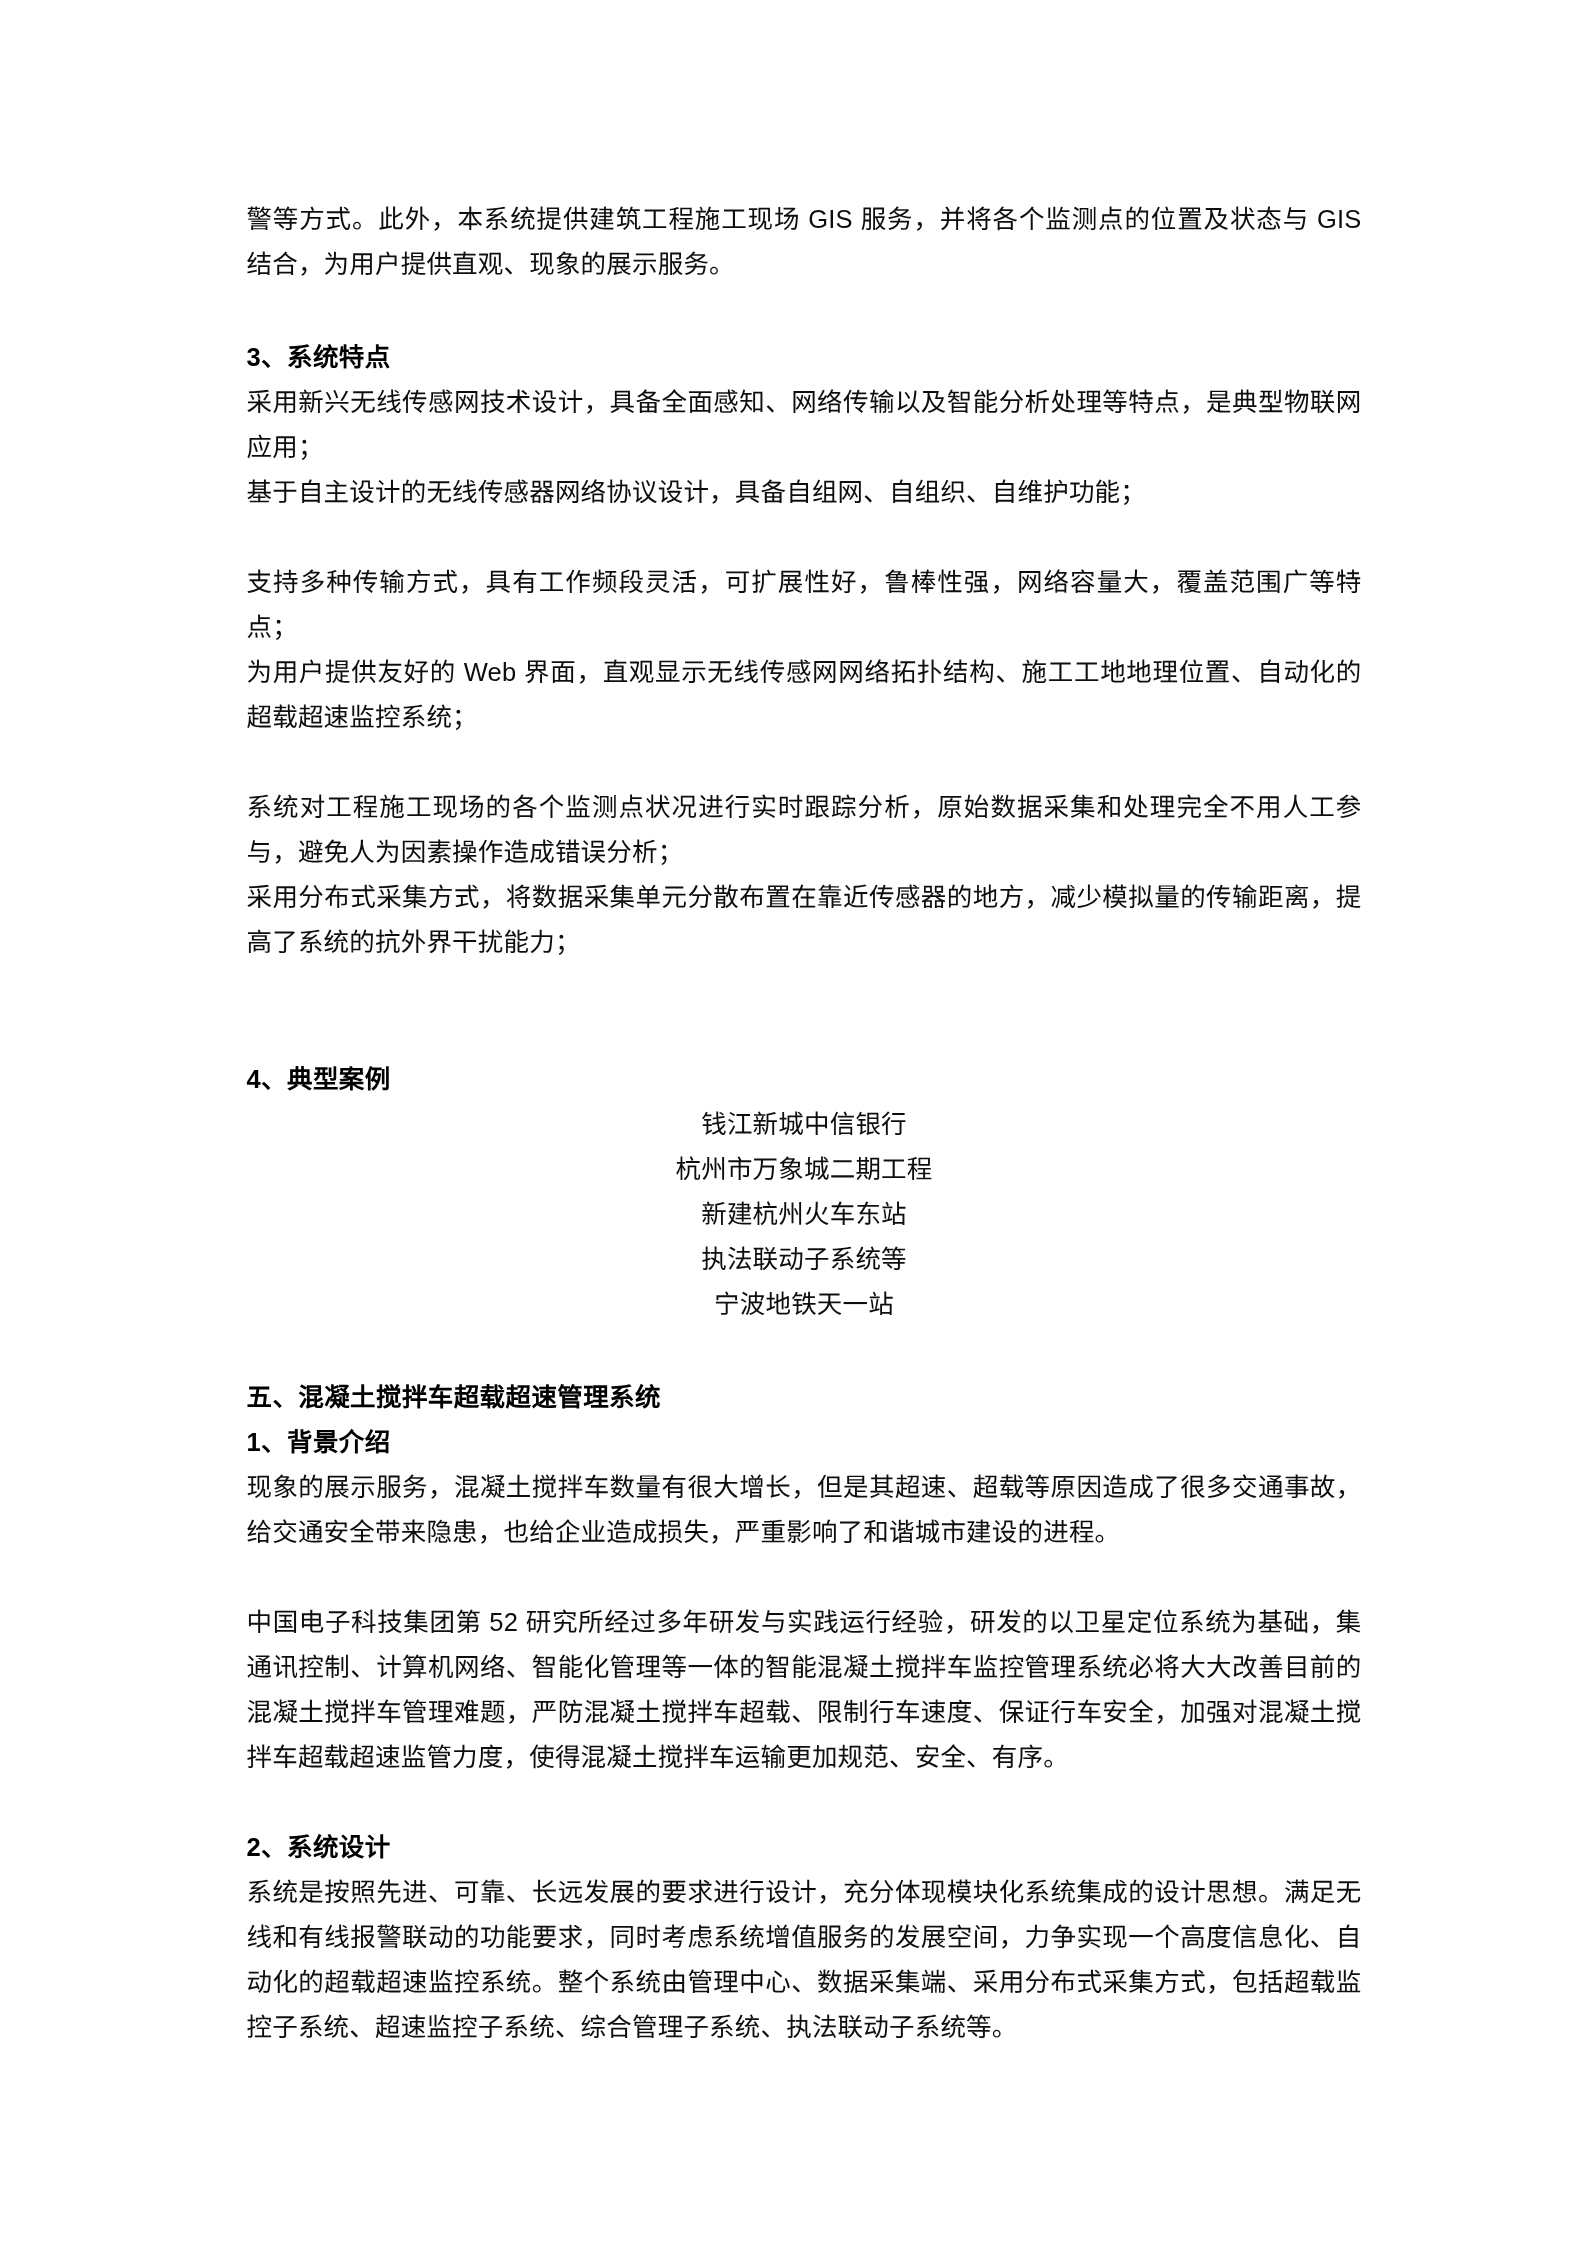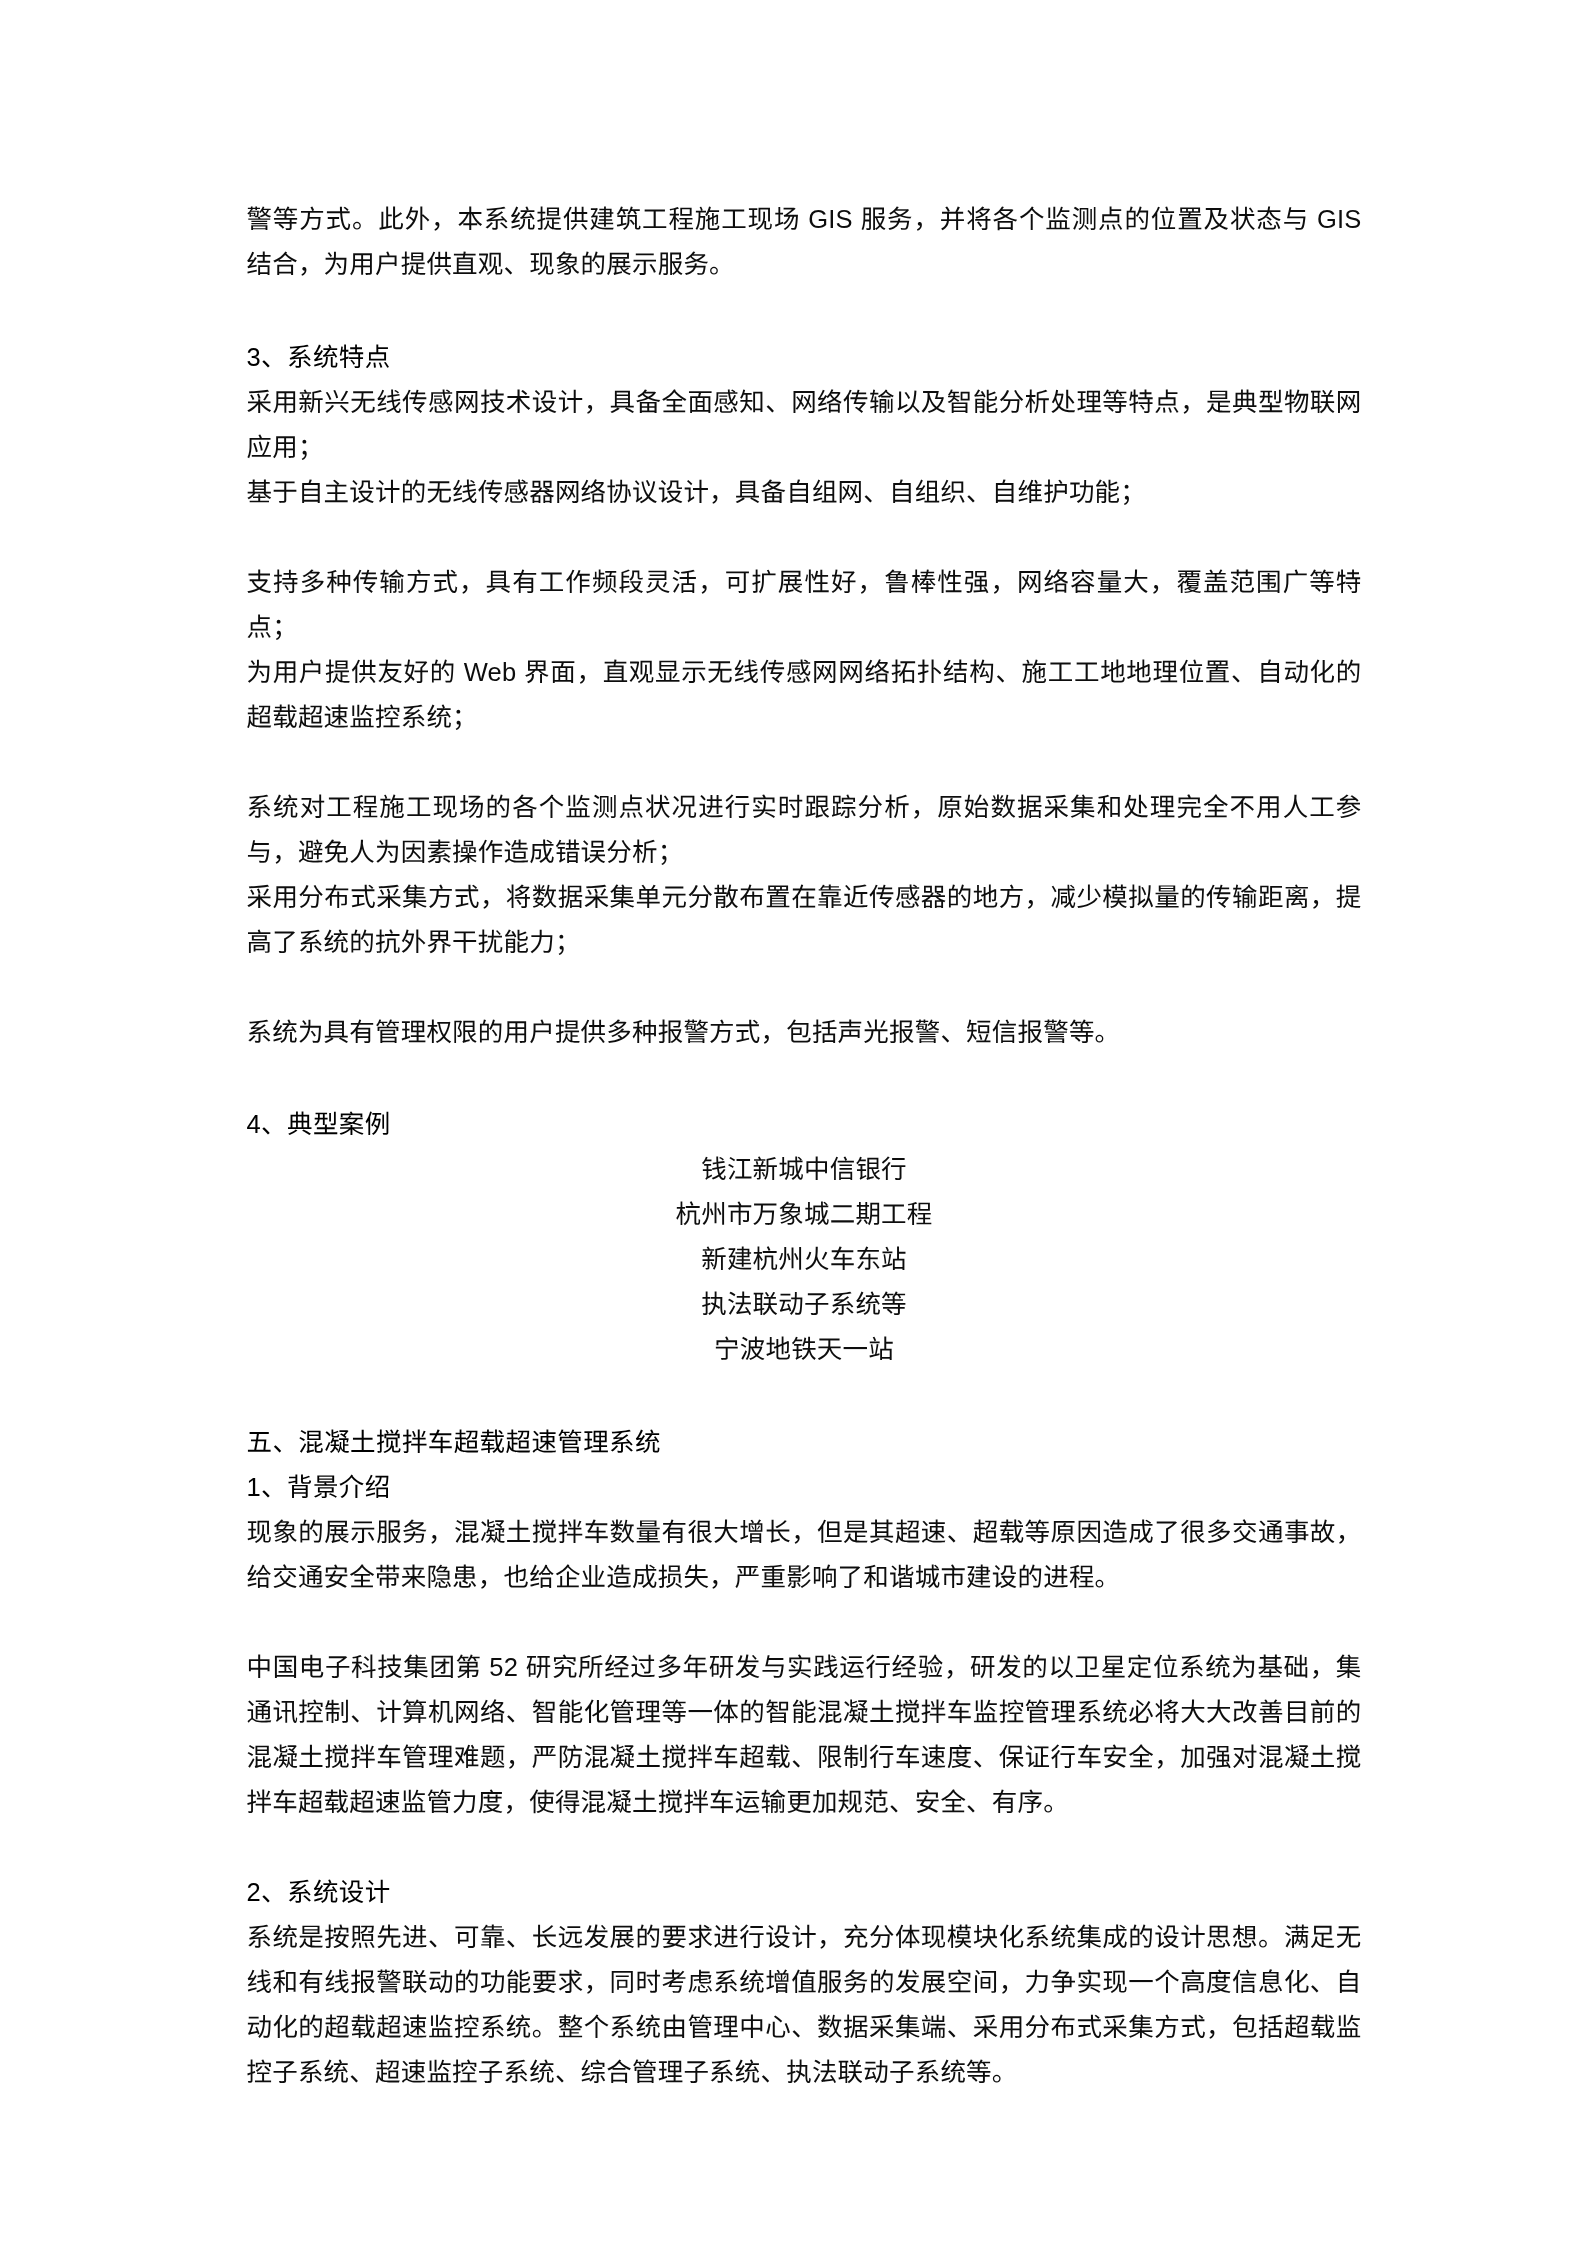--- a/index.html
+++ b/index.html
@@ -32,21 +32,21 @@
     color: #0d0d0d;
     text-align: justify;
     text-justify: inter-character;
     letter-spacing: 0.2px;
     margin: 0;
     word-break: break-all;
   }
   .heading {
     font-size: 25.5px;
     line-height: 45px;
-    font-weight: normal;
+    font-weight: bold;
     color: #000000;
     margin: 0;
     letter-spacing: 0.4px;
   }
 
   .spacer-1 { height: 48px; }   
   .spacer-2 { height: 45px; }   
   .spacer-3 { height: 45px; }
   .spacer-4 { height: 45px; }
   .spacer-5 { height: 47px; }   
@@ -75,21 +75,20 @@
     <p class="para">支持多种传输方式，具有工作频段灵活，可扩展性好，鲁棒性强，网络容量大，覆盖范围广等特点；</p>
     <p class="para">为用户提供友好的 Web 界面，直观显示无线传感网网络拓扑结构、施工工地地理位置、自动化的超载超速监控系统；</p>
 
     <div class="spacer-3"></div>
 
     <p class="para">系统对工程施工现场的各个监测点状况进行实时跟踪分析，原始数据采集和处理完全不用人工参与，避免人为因素操作造成错误分析；</p>
     <p class="para">采用分布式采集方式，将数据采集单元分散布置在靠近传感器的地方，减少模拟量的传输距离，提高了系统的抗外界干扰能力；</p>
 
     <div class="spacer-4"></div>
 
-    <p class="para">系统为具有管理权限的用户提供多种报警方式，包括声光报警、短信报警等。</p>
 
     <div class="spacer-5"></div>
 
     <h2 class="heading">4、典型案例</h2>
     <div class="case-list">
       <p class="para">钱江新城中信银行</p>
       <p class="para">杭州市万象城二期工程</p>
       <p class="para">新建杭州火车东站</p>
       <p class="para">执法联动子系统等</p>
       <p class="para">宁波地铁天一站</p>

